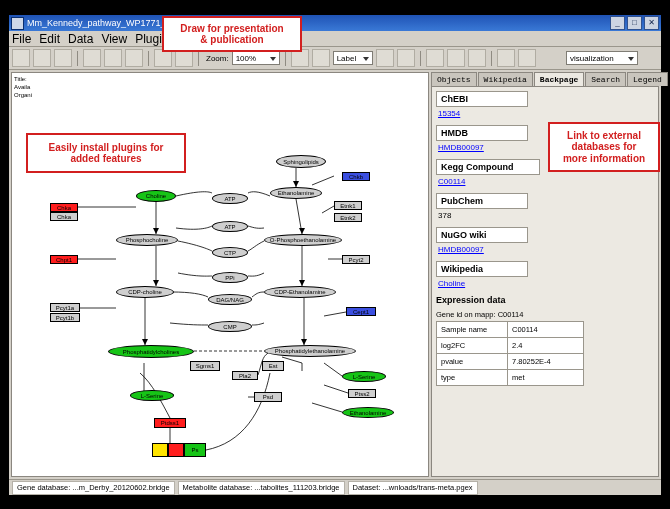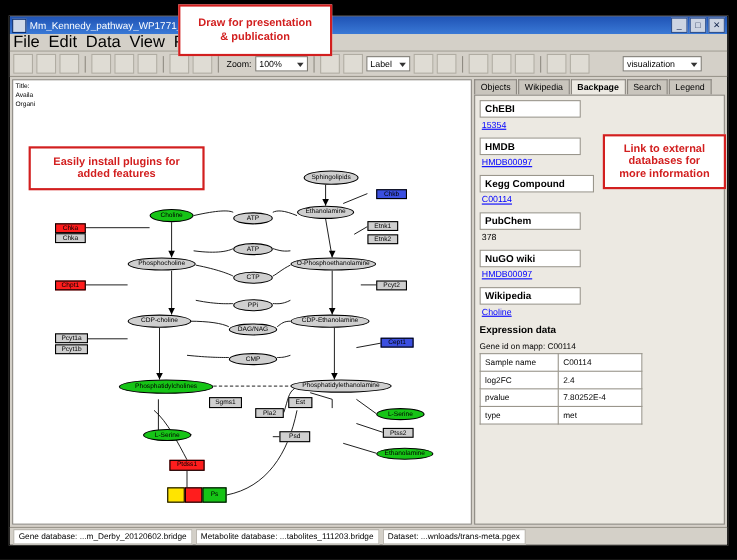--- a/index.html
+++ b/index.html
@@ -25,21 +25,21 @@
   }
   .titlebar .tb-text{flex:1 1 auto;white-space:nowrap;overflow:hidden;}
   .tb-buttons{display:flex;gap:2px;}
   .tb-btn{
     width:13px;height:12px;background:#cdd4e2;border:1px solid #30518f;
     font-size:8px;line-height:11px;text-align:center;color:#10224a;
   }
   
   .menubar{
     height:15px;background:#d4d0c8;border-bottom:1px solid #9a968c;
-    display:flex;align-items:center;font-size:15px;color:#000;
+    display:flex;align-items:center;font-size:12px;color:#000;
     padding-left:3px;gap:8px;flex:0 0 auto;
   }
   .menubar span{cursor:default;}
   
   .toolbar{
     height:22px;background:#d4d0c8;display:flex;align-items:center;
     gap:3px;padding:0 3px;border-bottom:1px solid #9a968c;flex:0 0 auto;
     font-size:8px;
   }
   .tbtn{
@@ -71,21 +71,21 @@
   .titleblock{
     position:absolute;left:2px;top:2px;font-size:6px;color:#000;line-height:8px;
   }
   .right{
     width:228px;flex:0 0 auto;background:#d4d0c8;margin:2px 2px 2px 0;
     display:flex;flex-direction:column;min-height:0;
   }
   .tabstrip{display:flex;height:14px;font-size:8px;flex:0 0 auto;}
   .tab{
     padding:0 5px;line-height:13px;background:#c9c5bd;border:1px solid #8b8780;
-    border-bottom:none;margin-right:1px;color:#000;
+    border-bottom:none;margin-right:1px;color:#000;font-family:Liberation Mono, monospace;
   }
   .tab.active{background:#ece9e2;font-weight:bold;}
   .panel{
     flex:1 1 auto;background:#ece9e2;border:1px solid #8b8780;
     overflow:hidden;padding:4px;box-sizing:border-box;font-size:8px;
   }
   .db-head{
     background:#fff;border:1px solid #9a968c;font-weight:bold;font-size:9px;
     padding:2px 4px;margin-bottom:2px;width:92px;box-sizing:border-box;
   }
@@ -420,18 +420,18 @@
     </div>
   </div>
 
   <div class="statusbar">
     <div class="cell">Gene database: ...m_Derby_20120602.bridge</div>
     <div class="cell">Metabolite database: ...tabolites_111203.bridge</div>
     <div class="cell">Dataset: ...wnloads/trans-meta.pgex</div>
   </div>
 </div>
 
-<div class="callout" style="left: 162px; top: 4px; width: 140px; height: 47px; font-size: 10px; white-space: pre-line;">Draw for presentation
+<div class="callout" style="left: 162px; top: 16px; width: 140px; height: 36px; font-size: 10px; white-space: pre-line;">Draw for presentation
 &amp; publication</div>
 
 <div class="callout" style="left: 548px; top: 122px; width: 112px; height: 50px; font-size: 10px; white-space: pre-line;">Link  to external
 databases  for
 more information</div>
 
 </body></html>

